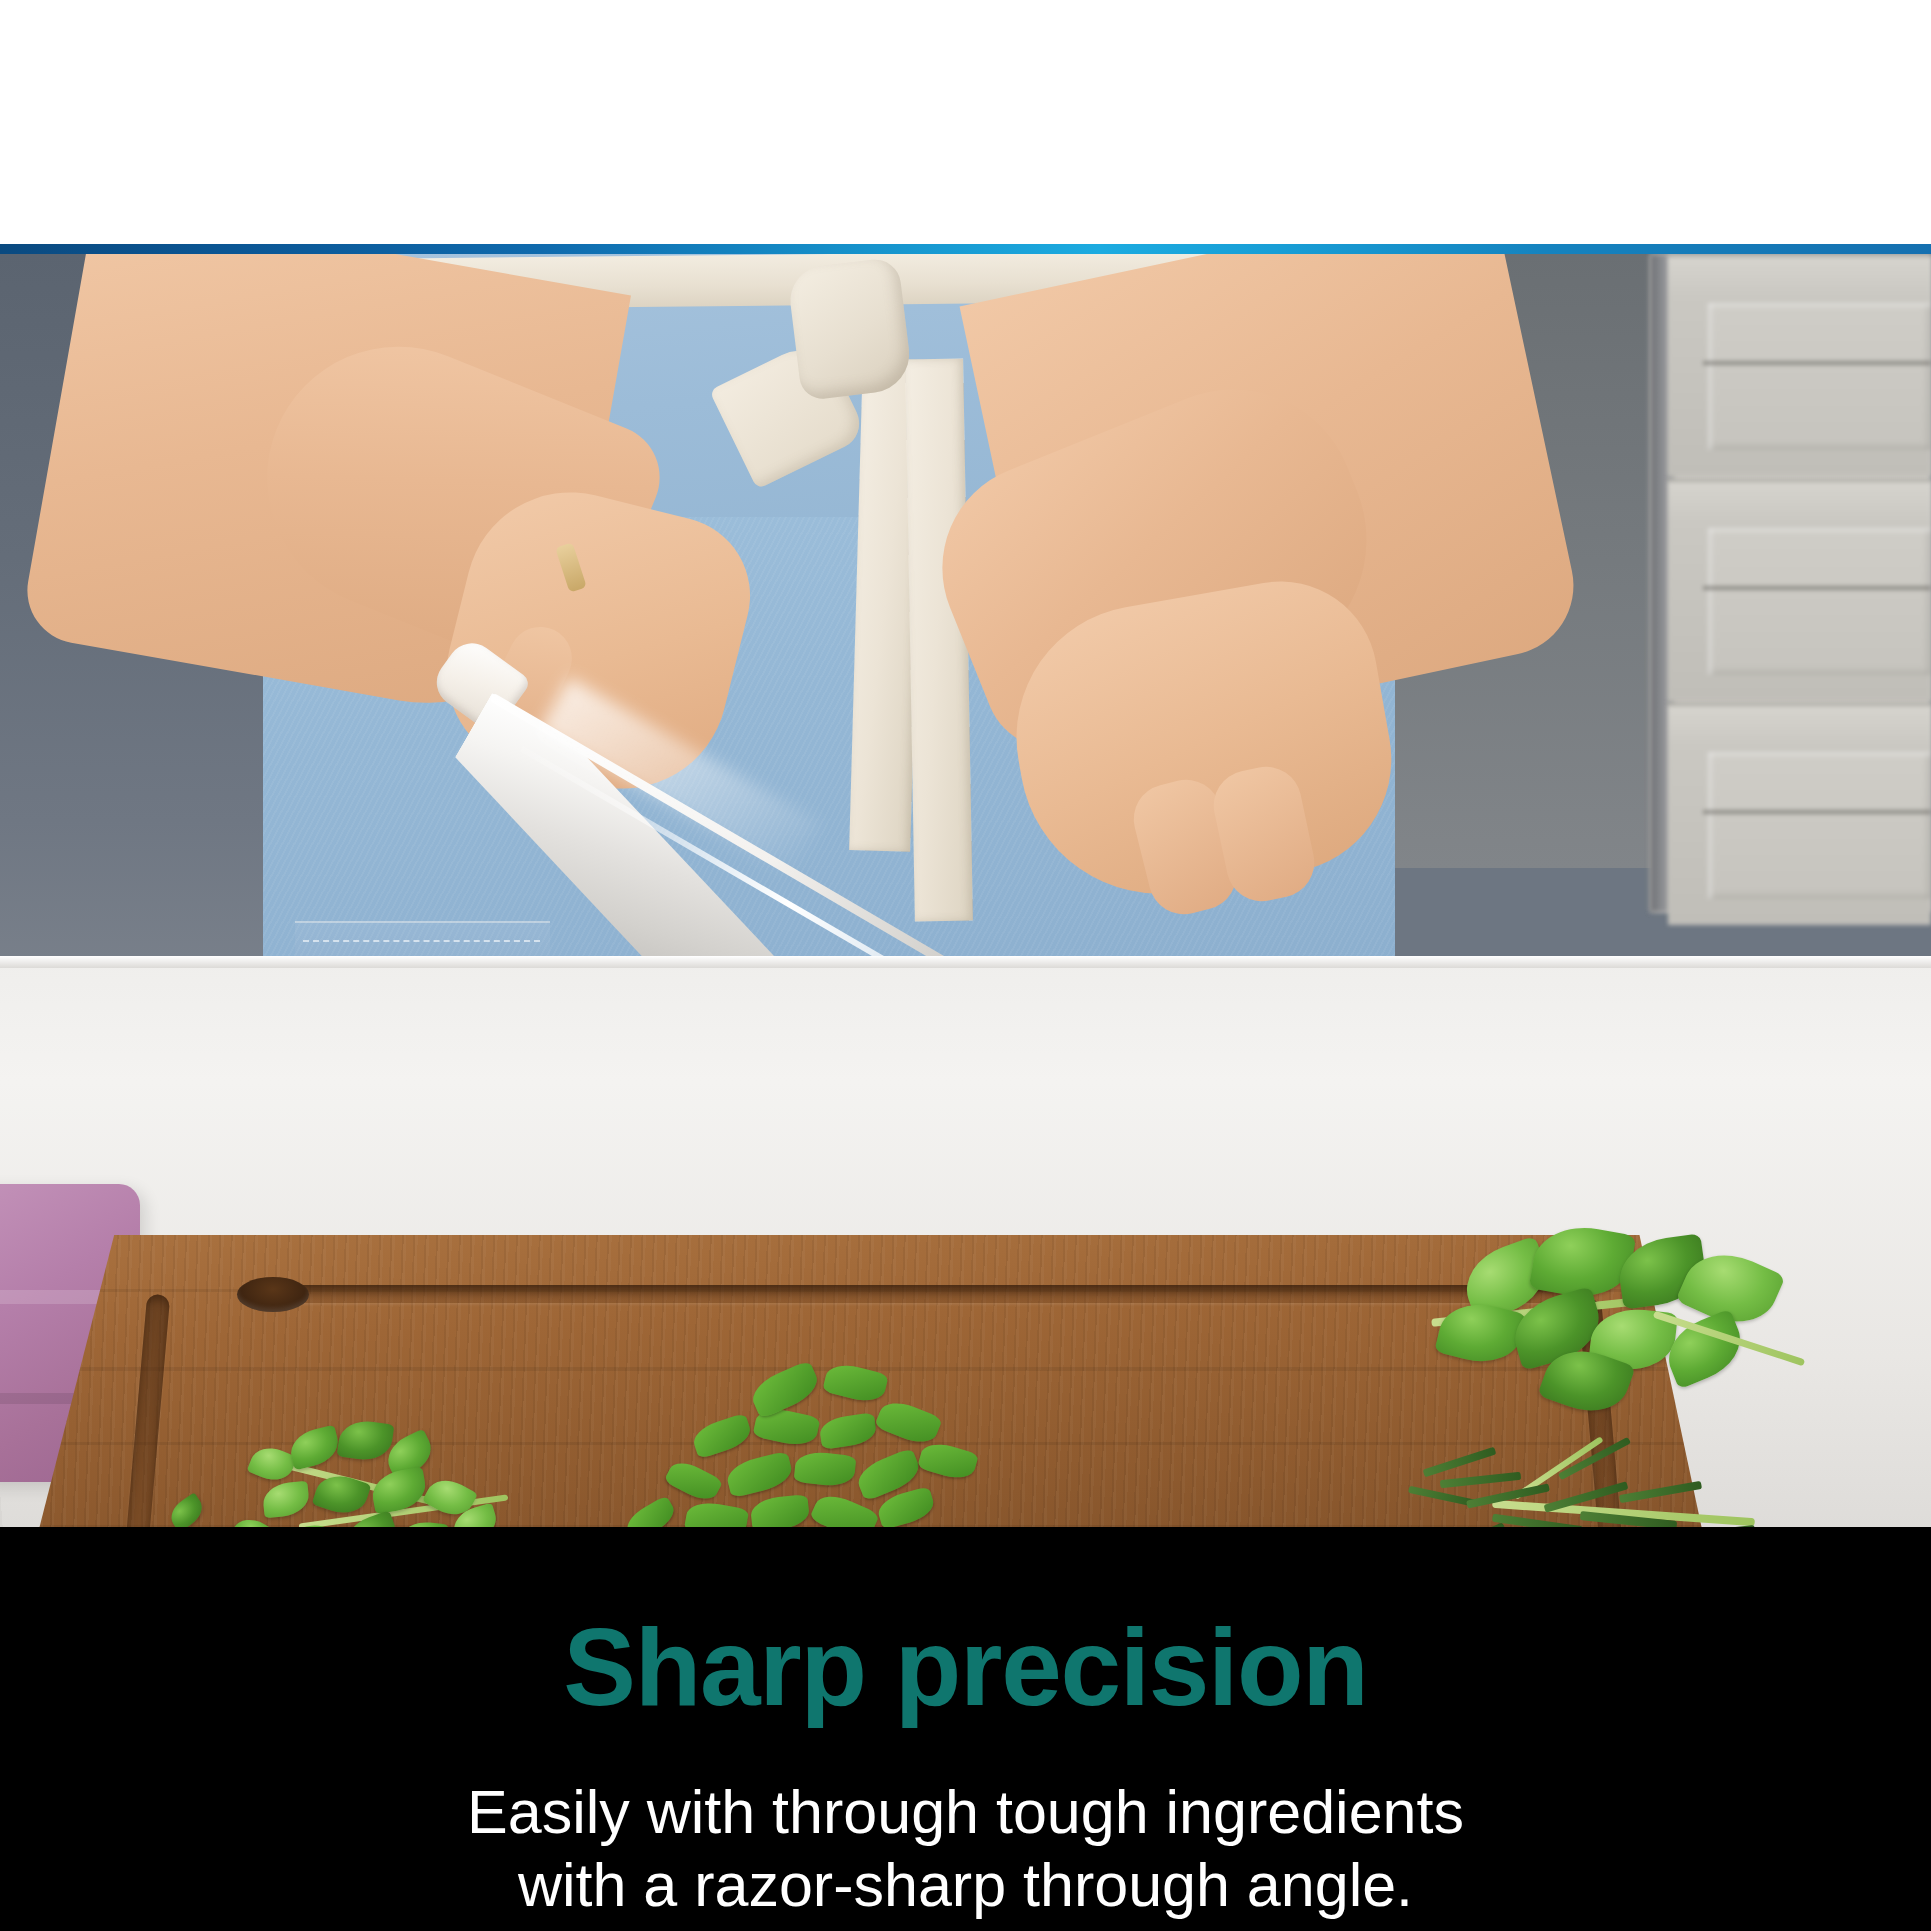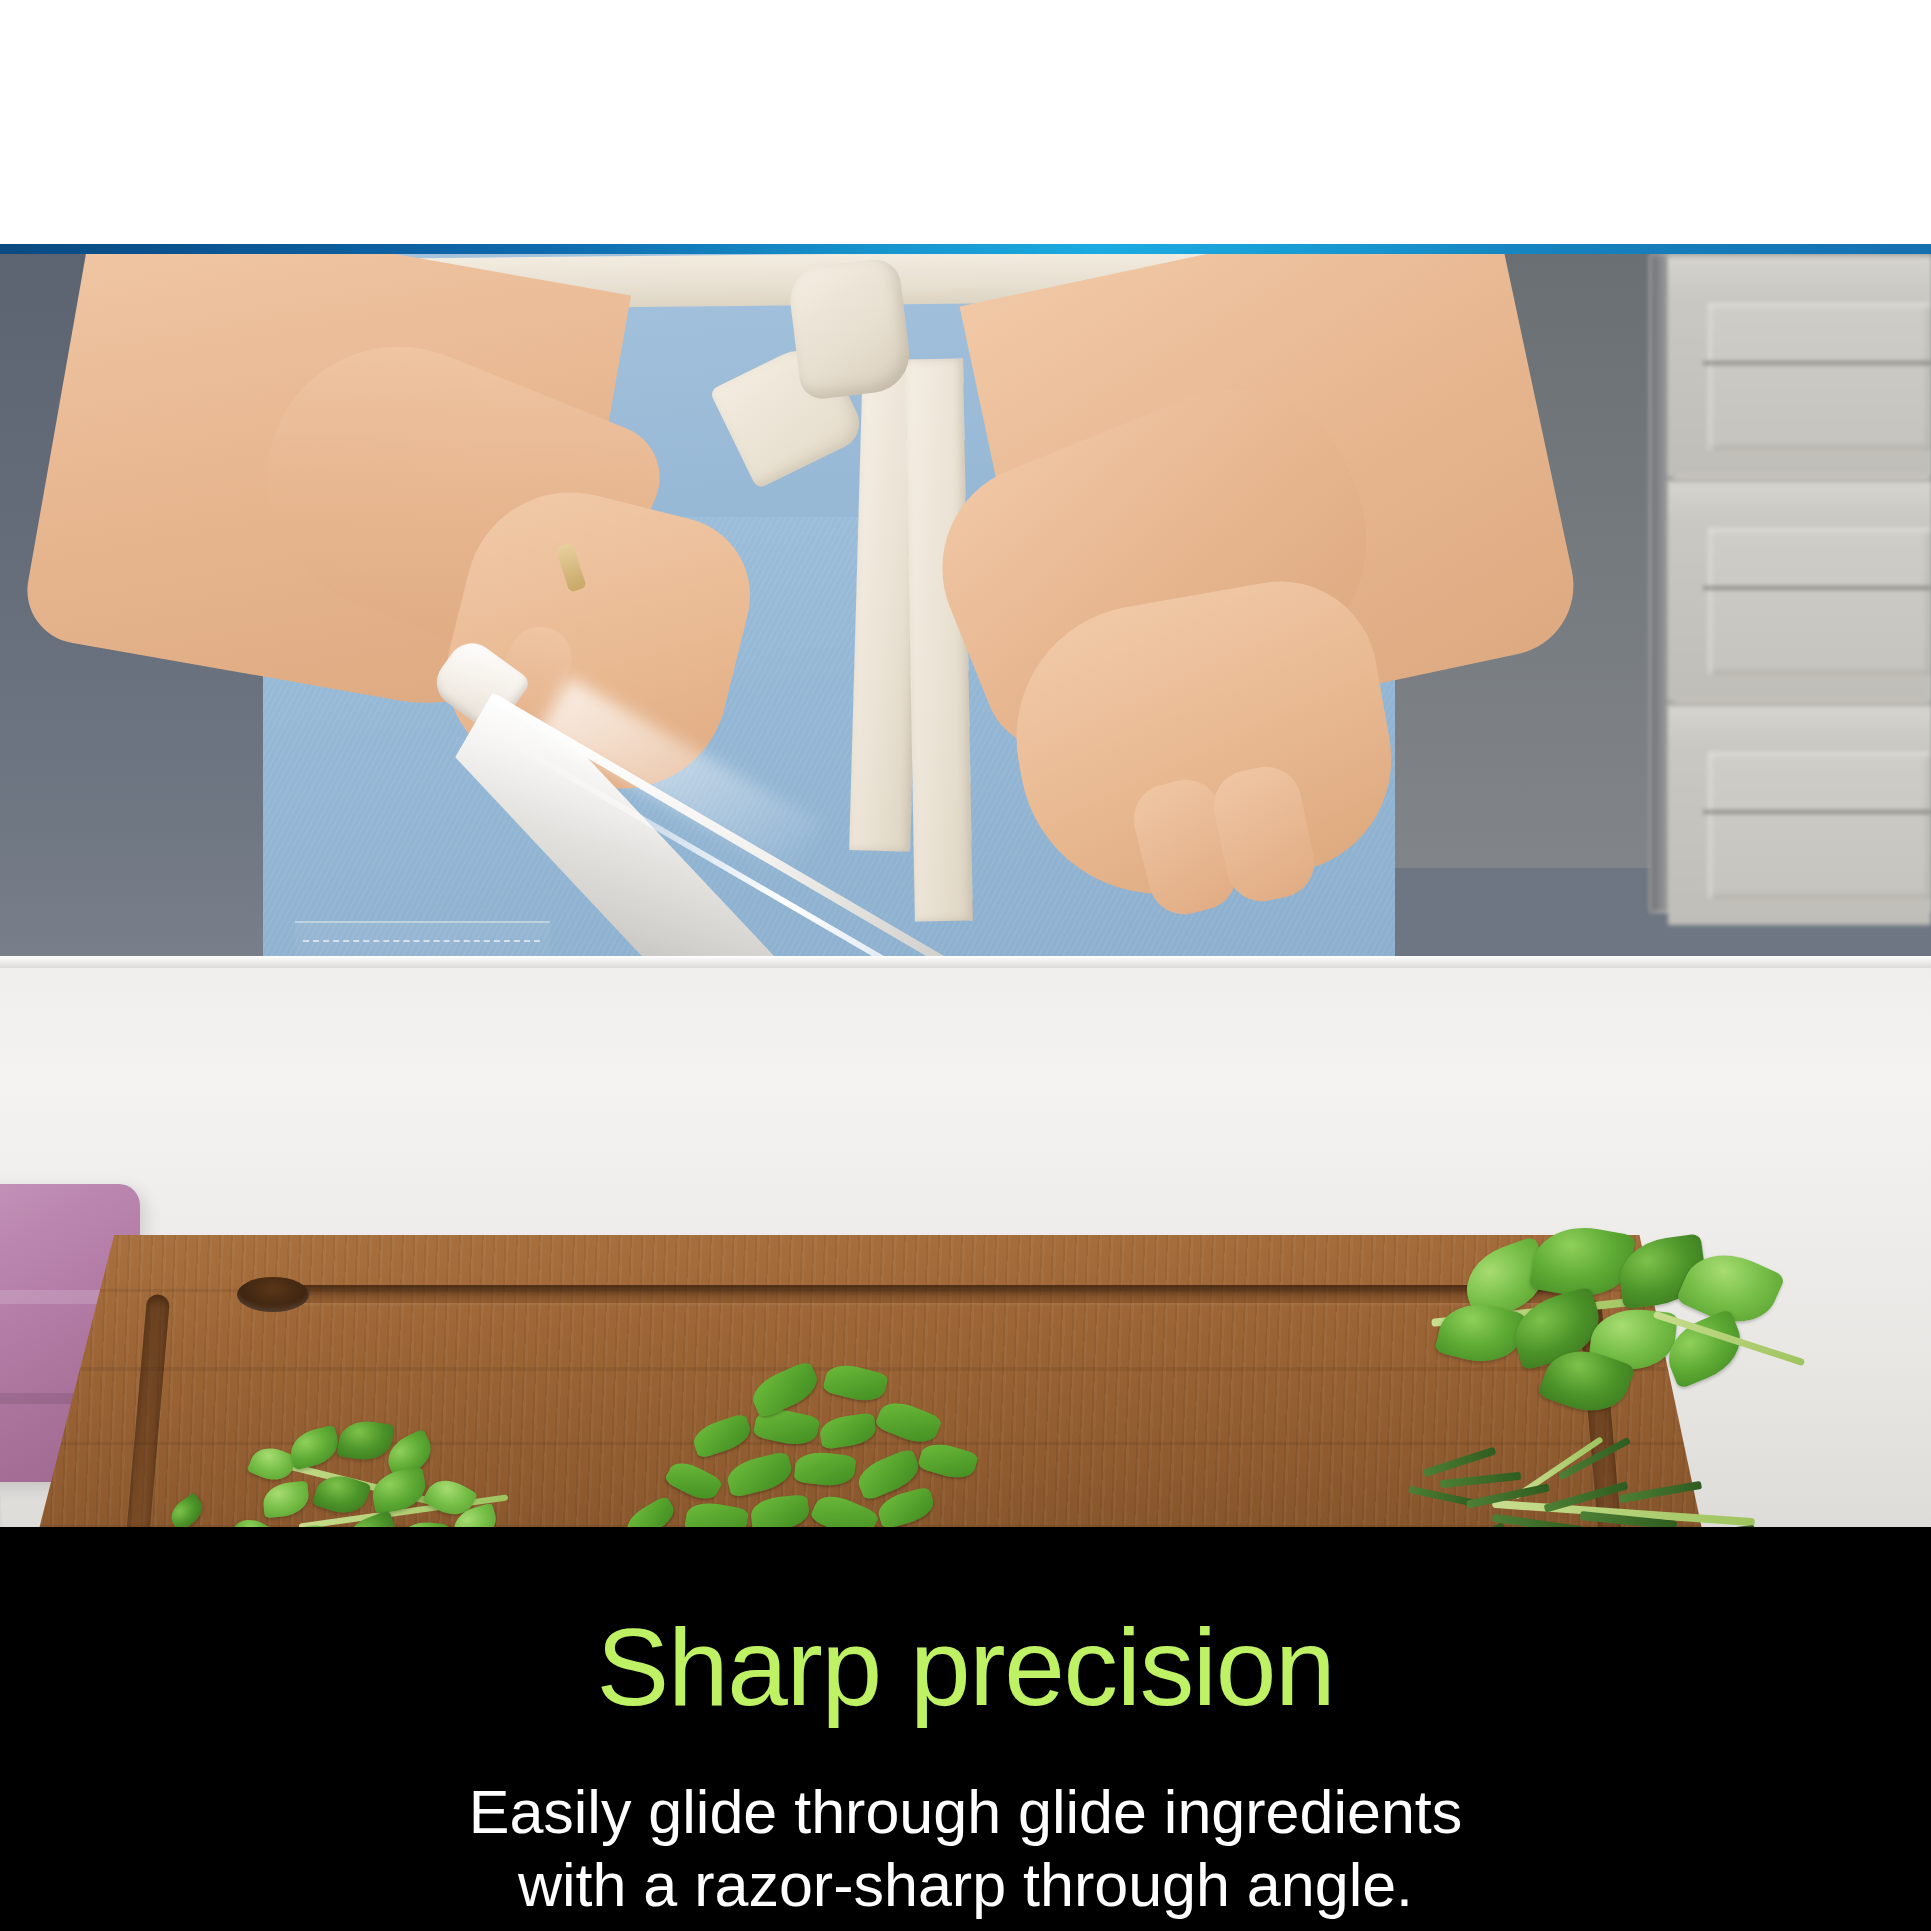--- a/index.html
+++ b/index.html
@@ -328,23 +328,23 @@
   }
 
   
   #caption{
     position:absolute;left:0;top:1527px;width:1931px;height:404px;
     background:#000000;
     display:flex;flex-direction:column;align-items:center;
     justify-content:flex-start;
   }
   #caption-headline{
-    color:#bef264;
+    color:#0f766e;
     font-size:109px;
-    font-weight:400;
+    font-weight:700;
     letter-spacing:-1.3px;
     line-height:1.0;
     margin-top:86px;
     text-align:right;
   }
   #caption-sub{
     color:#ffffff;
     font-size:61px;
     font-weight:400;
     line-height:1.2;
@@ -505,19 +505,19 @@
       <div class="rosemary-needle" style="left:1433px;top:1283px;width:74px;height:7px;transform:rotate(-24deg);"></div>
       <div class="rosemary-needle" style="left:1678px;top:1275px;width:77px;height:8px;transform:rotate(-6deg);"></div>
       <div class="rosemary-needle" style="left:1555px;top:1201px;width:79px;height:7px;transform:rotate(-28deg);"></div>
     </div>
 
   </div>
 
   <div id="caption">
     <div id="caption-headline">Sharp precision</div>
     <div id="caption-sub">
-      <span class="sub-line">Easily glide through glide ingredients</span>
+      <span class="sub-line">Easily with through tough ingredients</span>
       <span class="sub-line">with a razor-sharp through angle.</span>
     </div>
   </div>
 
 </div>
 
 
 </body></html>

